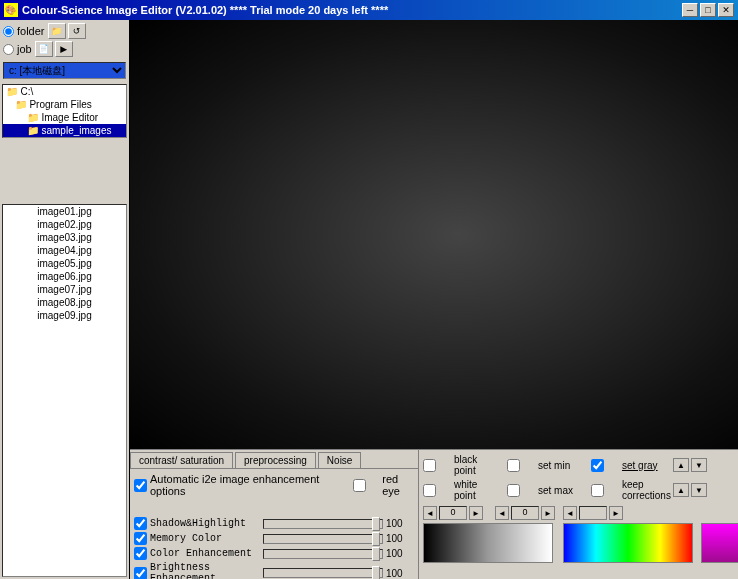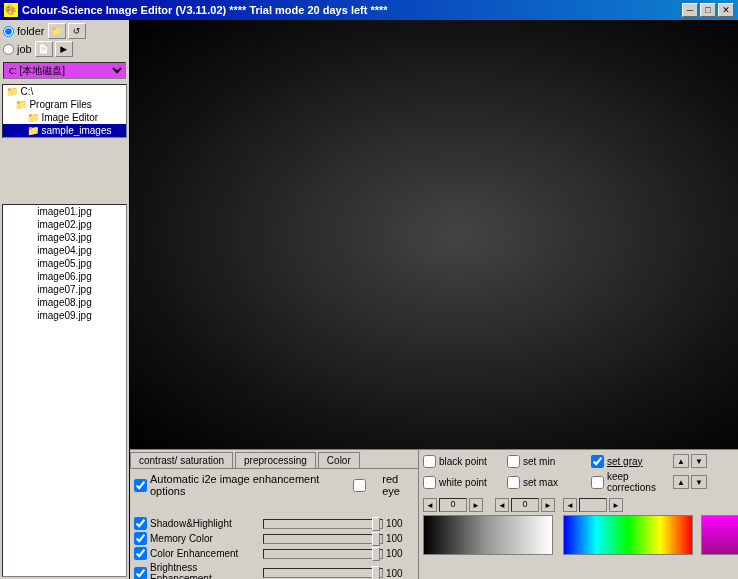--- a/index.html
+++ b/index.html
@@ -94,21 +94,21 @@
       border-left-color: #fff;
       display: flex;
       align-items: center;
       justify-content: center;
       font-size: 9px;
       cursor: pointer;
     }
     .drive-select {
       width: 100%;
       font-size: 10px;
-      background: #d946ef;
+      background: #1d4ed8;
       border: 1px inset #808080;
       padding: 1px;
       margin-top: 3px;
     }
     .file-tree {
       flex: 1;
       background: white;
       border: 1px inset #808080;
       margin: 2px;
       overflow: auto;
@@ -184,20 +184,21 @@
     }
     .slider-row {
       display: flex;
       align-items: center;
       gap: 3px;
       margin-bottom: 2px;
     }
     .slider-label {
       width: 110px;
       font-size: 10px;
+      font-family: Liberation Mono, monospace;
     }
     .slider-track {
       width: 120px;
       height: 10px;
       background: #d4d0c8;
       border: 1px inset #808080;
       display: flex;
       align-items: center;
       position: relative;
     }
@@ -226,21 +227,21 @@
     .point-row {
       display: flex;
       align-items: center;
       gap: 4px;
       font-size: 10px;
     }
     .point-checkbox-label {
       width: 70px;
       display: flex;
       align-items: center;
-      gap: 3px;
+      gap: 18px;
     }
     .mini-btn {
       width: 16px;
       height: 14px;
       background: #d4d0c8;
       border: 1px solid #808080;
       display: flex;
       align-items: center;
       justify-content: center;
       font-size: 8px;
@@ -289,21 +290,21 @@
       height: 120px;
       overflow: hidden;
     }
   </style>
 </head>
 <body>
 
 <div class="title-bar">
   <div class="title-bar-left">
     <span class="title-icon">🎨</span>
-    <span class="title-text">Colour-Science Image Editor (V3.11.02)    **** Trial mode 20 days left ****</span>
+    <span class="title-text">Colour-Science Image Editor (V2.01.02)    **** Trial mode 20 days left ****</span>
   </div>
   <div class="title-buttons">
     <button class="title-btn">─</button>
     <button class="title-btn">□</button>
     <button class="title-btn">✕</button>
   </div>
 </div>
 
 <div class="main-container">
 
@@ -363,21 +364,21 @@
   </div>
 
   <div class="center-panel">
     <div class="image-area"></div>
 
     <div class="bottom-tools-area">
       <div style="flex:1; display:flex; flex-direction:column;">
         <div class="tabs-row">
           <div class="tab">contrast/ saturation</div>
           <div class="tab">preprocessing</div>
-          <div class="tab">Color</div>
+          <div class="tab">Noise</div>
         </div>
         <div class="tab-content">
           <div class="checkbox-option">
             <input type="checkbox" checked="" style="">
             <span>Automatic i2e image enhancement options</span>
             <div style="margin-left: 8px; display:flex; align-items:center; gap:16px;">
               <input type="checkbox" style="">
               <span>red eye</span>
             </div>
           </div>

